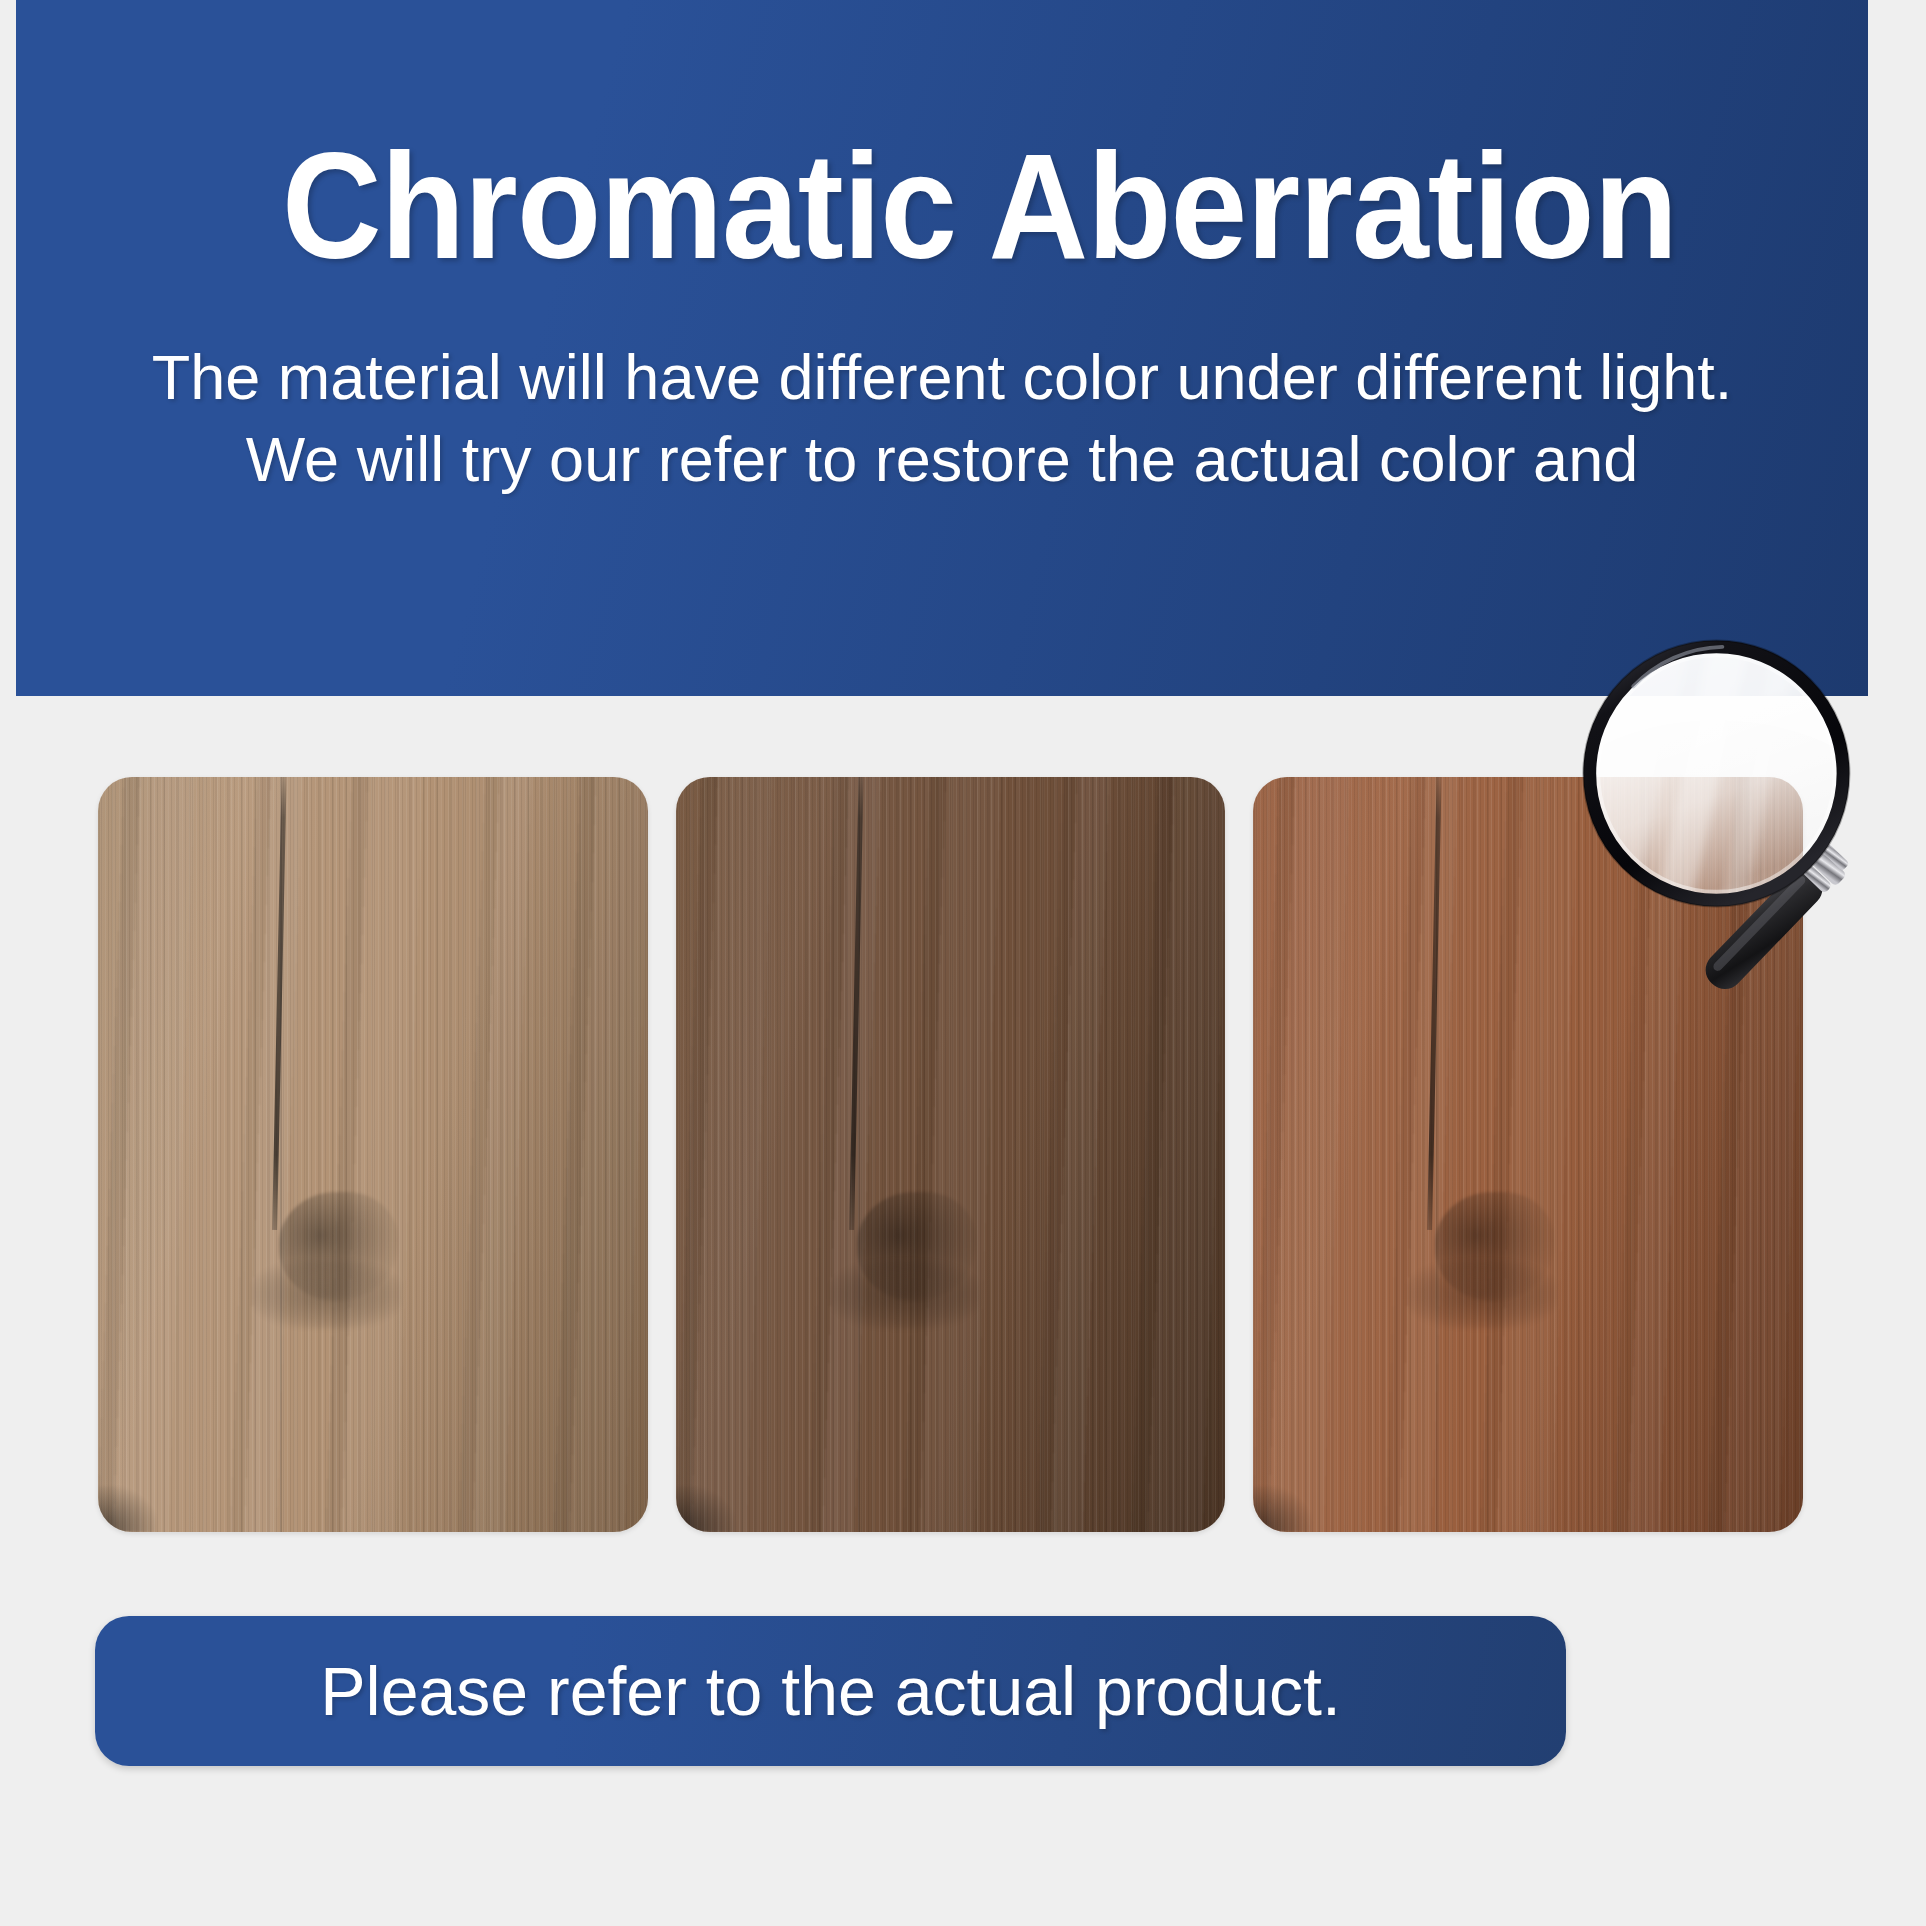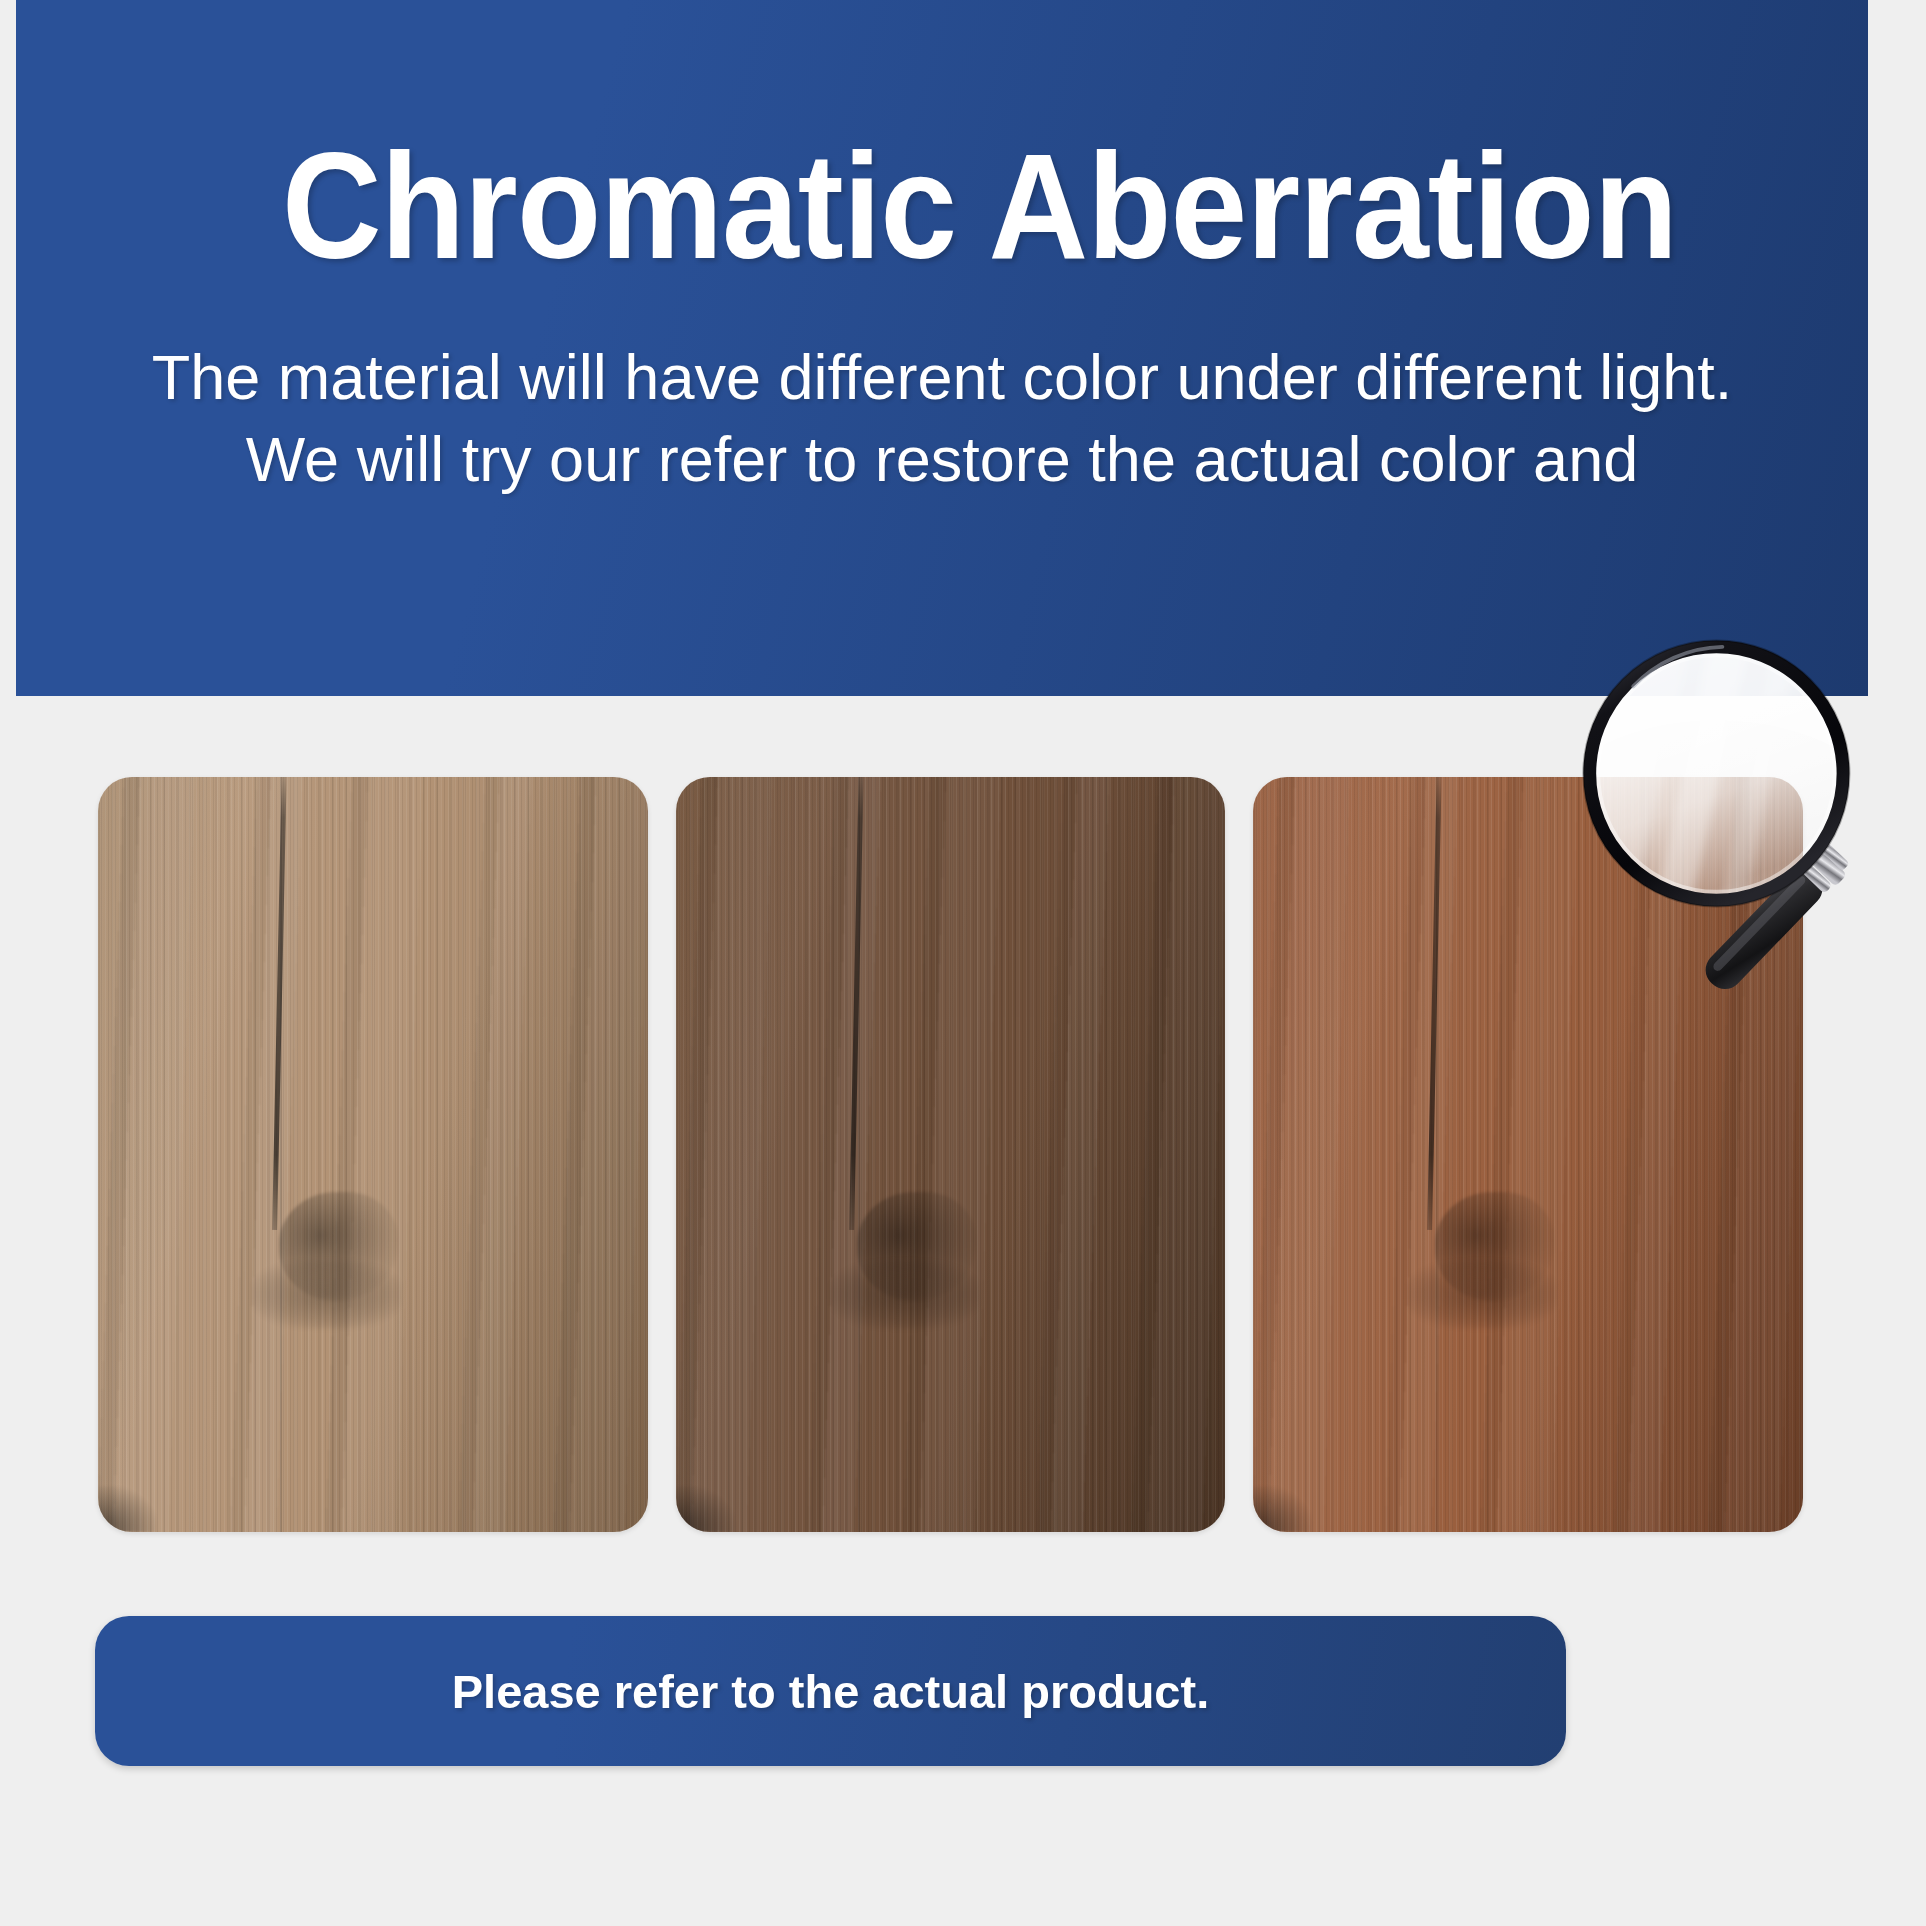--- a/index.html
+++ b/index.html
@@ -168,22 +168,22 @@
     background:linear-gradient(100deg,#2a5198 0%,#2b5299 30%,#27487f 68%,#223f72 100%);
     box-shadow:0 3px 7px rgba(0,0,0,0.17);
     display:flex;
     align-items:center;
     justify-content:center;
     border:none;
     cursor:pointer;
   }
   #cta-label {
     color:#ffffff;
-    font-size:47px;
-    font-weight:bold;
+    font-size:68px;
+    font-weight:normal;
     letter-spacing:0px;
     text-shadow:2px 2px 4px rgba(0,0,0,0.22);
     white-space:nowrap;
   }
 </style>
 </head>
 <body>
 
 <div id="page" style="background: rgb(239, 239, 239);">
 

